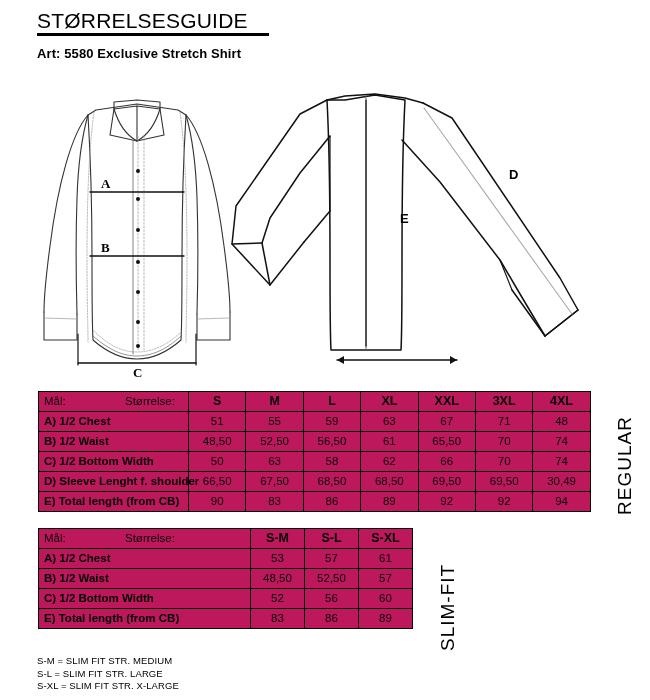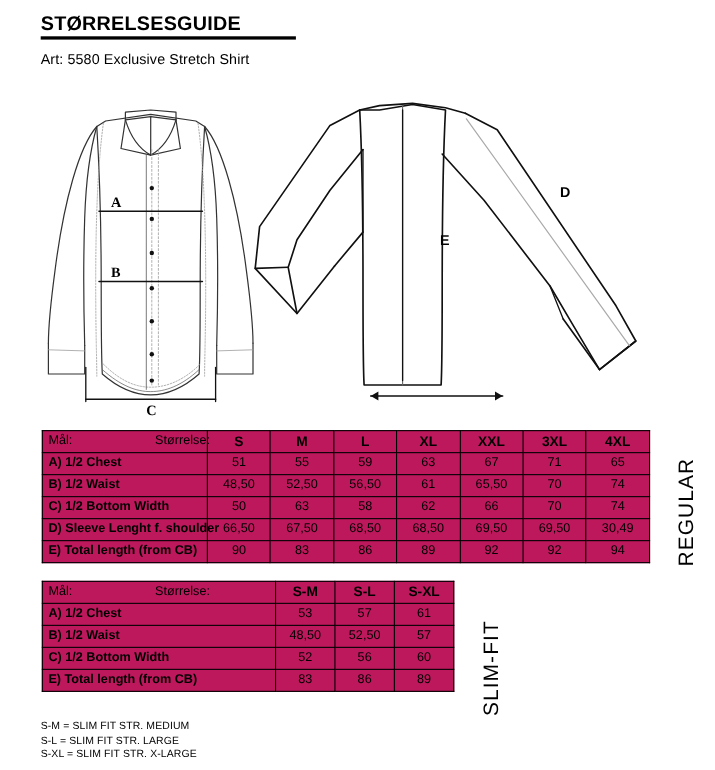--- a/index.html
+++ b/index.html
@@ -17,35 +17,35 @@
   }
 
   
   #header-block {
     position: absolute;
     left: 37px;
     top: 12px;
     width: 300px;
   }
   #guide-title {
-    font-size: 18px;
-    font-weight: bold;
+    font-size: 21px;
+    font-weight: normal;
     letter-spacing: 0.2px;
     line-height: 18px;
     white-space: nowrap;
   }
   #title-rule {
     width: 232px;
     height: 3px;
     background: #000;
     margin-top: 3px;
   }
   #article-title {
     font-size: 13px;
-    font-weight: normal;
+    font-weight: bold;
     margin-top: 10px;
     white-space: nowrap;
     letter-spacing: 0.1px;
   }
 
   
   #illustrations {
     position: absolute;
     left: 0;
     top: 78px;
@@ -84,21 +84,21 @@
     font-size: 12.5px;
   }
   .hdr-mal {
     text-align: left;
     padding-left: 5px;
     font-weight: bold;
     font-size: 12px;
     position: relative;
   }
   .hdr-mal .m-left { position: absolute; left: 5px; top: 0; }
-  .hdr-mal .m-right { position: absolute; left: 102px; top: 0; }
+  .hdr-mal .m-right { position: absolute; left: 86px; top: 0; }
 
   #table-regular { left: 38px; top: 391px; width: 552px; }
   #table-regular col.lbl { width: 150px; }
   #table-regular col.val { width: 57.4px; }
 
   #table-slim { left: 38px; top: 528px; width: 374px; }
   #table-slim col.lbl { width: 212px; }
   #table-slim col.val { width: 54px; }
 
   
@@ -266,21 +266,21 @@
       <td class="colhead">4XL</td>
     </tr>
     <tr>
       <td class="rowlabel">A) 1/2 Chest</td>
       <td>51</td>
       <td>55</td>
       <td>59</td>
       <td>63</td>
       <td>67</td>
       <td>71</td>
-      <td>65</td>
+      <td>48</td>
     </tr>
     <tr>
       <td class="rowlabel">B) 1/2 Waist</td>
       <td>48,50</td>
       <td>52,50</td>
       <td>56,50</td>
       <td>61</td>
       <td>65,50</td>
       <td>70</td>
       <td>74</td>

